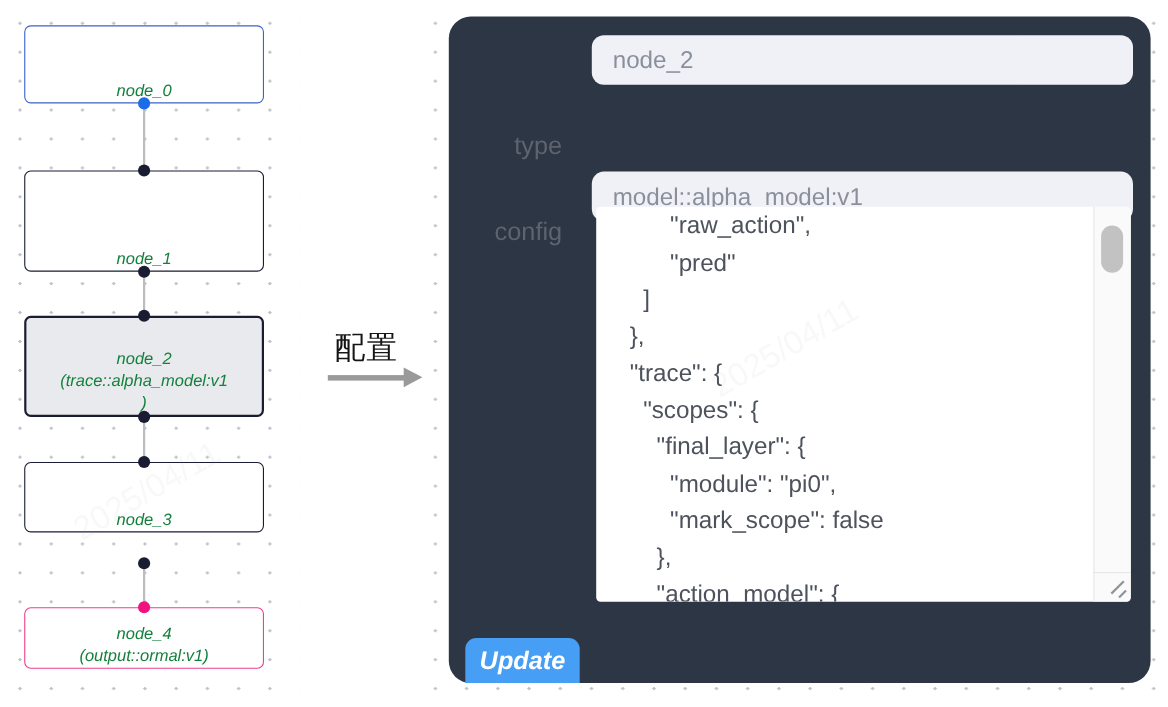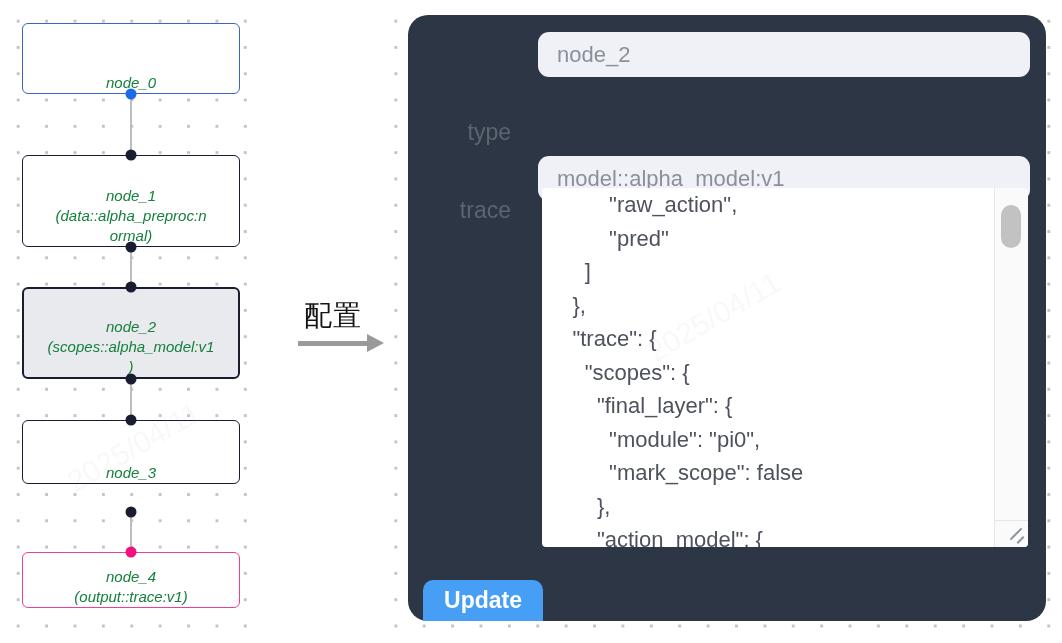--- a/index.html
+++ b/index.html
@@ -98,24 +98,24 @@
     background:#fafafa; border-left:1px solid #e6e6e6; border-top:1px solid #e6e6e6;
   }
   .scroll-corner::before, .scroll-corner::after {
     content:""; position:absolute; background:#8e949b; height:2px;
     transform:rotate(-45deg);
   }
   .scroll-corner::before { width:16px; right:4px; top:12px; }
   .scroll-corner::after  { width:9px;  right:3px; top:18px; }
 
   .update-btn {
-    position:absolute; left:15px; top:565px; width:120px; height:41px;
+    position:absolute; left:15px; top:565px; width:104px; height:41px;
     background:#479ef5; border:none; border-radius:10px 10px 0 0;
     color:#ffffff; font-size:23px; font-weight:bold; line-height:41px; 
-    font-family:"Liberation Sans", sans-serif; cursor:pointer;
+    font-family:"Liberation Sans", sans-serif; cursor:pointer;font-style:italic;
   }
 
   
   .watermark {
     position:absolute; color:#888; opacity:0.05; font-size:30px;
     transform:rotate(-30deg); pointer-events:none;
   }
   .wm1 { left:640px; top:300px; }
   .wm2 { left:60px;  top:430px; }
 </style>
@@ -127,34 +127,32 @@
   <div class="edge e0"></div>
   <div class="edge e1"></div>
   <div class="edge e2"></div>
   <div class="edge e3"></div>
 
   <div class="node n0">
     <div>node_0</div>
   </div>
   <div class="node n1">
     <div>node_1</div>
-    <div class="subtitle">(data::alpha_preproc:n
-ormal)</div>
   </div>
   <div class="node n2">
     <div>node_2</div>
-    <div class="subtitle">(scopes::alpha_model:v1
+    <div class="subtitle">(trace::alpha_model:v1
 )</div>
   </div>
   <div class="node n3">
     <div>node_3</div>
   </div>
   <div class="node n4">
     <div>node_4</div>
-    <div class="subtitle">(output::trace:v1)</div>
+    <div class="subtitle">(output::ormal:v1)</div>
   </div>
 
   <div class="port blue" style="top:94px"></div>
   <div class="port" style="top:155px"></div>
   <div class="port" style="top:247px"></div>
   <div class="port" style="top:287px"></div>
   <div class="port" style="top:379px"></div>
   <div class="port" style="top:420px"></div>
   <div class="port" style="top:512px"></div>
   <div class="port pink" style="top:552px"></div>
@@ -166,21 +164,21 @@
 
 <div class="canvas canvas-right"></div>
 
 <div class="panel">
 
   <input class="field-input inp-id" type="text" readonly="" value="node_2" style="">
 
   <div class="field-label lbl-type">type</div>
   <input class="field-input inp-type" type="text" readonly="" value="model::alpha_model:v1" style="">
 
-  <div class="field-label lbl-config">trace</div>
+  <div class="field-label lbl-config">config</div>
 
   <div class="config-box">
     <div class="config-text">          "raw_action",
           "pred"
       ]
     },
     "trace": {
       "scopes": {
         "final_layer": {
           "module": "pi0",

